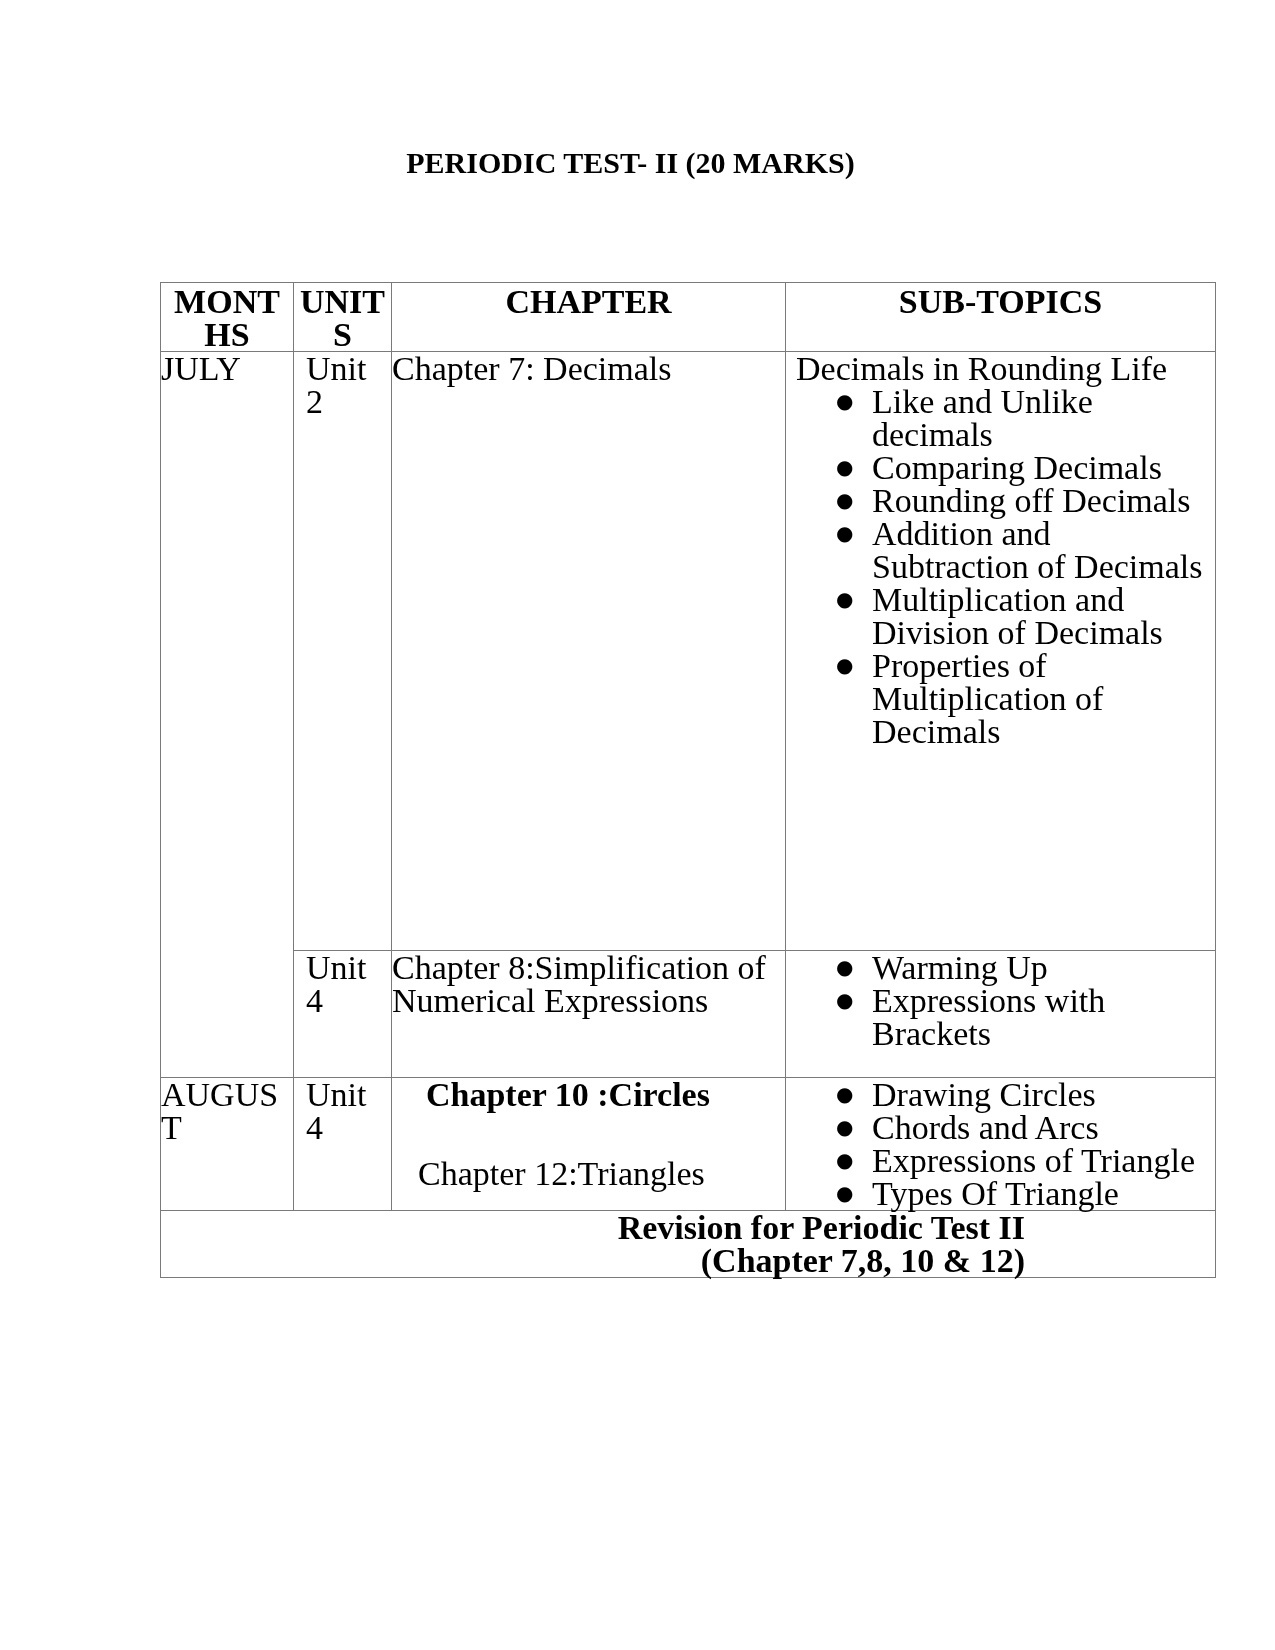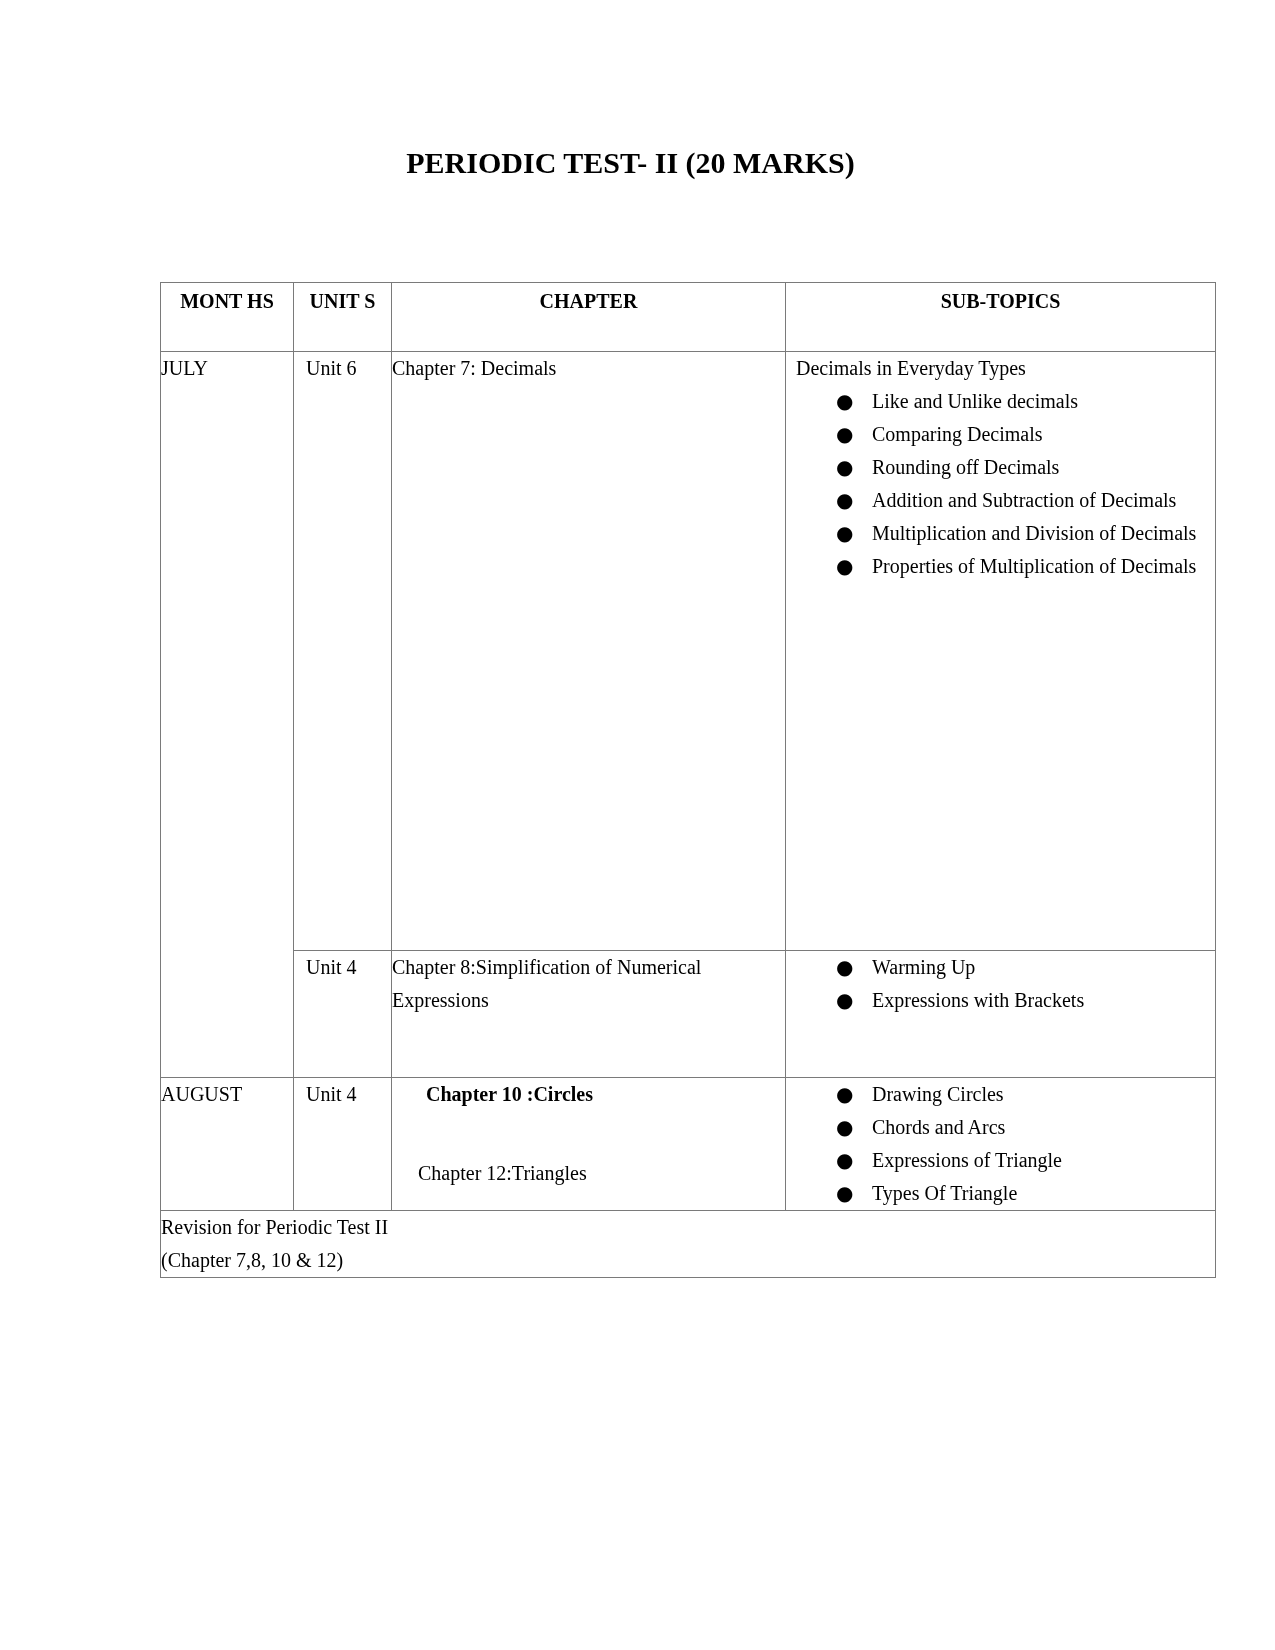--- a/index.html
+++ b/index.html
@@ -1,39 +1,39 @@
 <!DOCTYPE html>
 <html><head>
 <meta charset="utf-8">
 <style>
   html, body { margin: 0; padding: 0; background: #ffffff; }
   body { width: 1275px; height: 1650px; position: relative; font-family: "Liberation Serif", serif; color: #000; }
   .title { position: absolute; top: 146px; left: 0; width: 1275px; text-align: center; font-weight: bold; font-size: 30px; letter-spacing: 0; }
   .title span { position: relative; left: -7px; }
   table.syllabus { position: absolute; left: 160px; top: 282px; border-collapse: collapse; table-layout: fixed; width: 1056px; }
-  table.syllabus td, table.syllabus th { border: 1.5px solid #7a7a7a; vertical-align: top; padding: 0; font-size: 20px; line-height: 33px; }
+  table.syllabus td, table.syllabus th { border: 1.5px solid #7a7a7a; vertical-align: top; padding: 0; font-size: 34px; line-height: 33px; }
   th { font-weight: bold; text-align: center; height: 66px; padding-top: 2px !important; }
   .c-month { width: 133px; }
   .c-unit { width: 98px; }
   .c-chapter { width: 394px; }
   .c-sub { width: 430px; }
   td.center { text-align: left; }
   td.unit { padding-left: 12px !important; }
   .sub-intro { padding-left: 10px; }
   ul.bullets { list-style: none; margin: 0; padding: 0; }
   ul.bullets li { position: relative; padding-left: 86px; }
   ul.bullets li::before { content: "●"; position: absolute; left: 50px; top: 0; font-size: 20px; font-family: "DejaVu Sans", sans-serif; }
   tr.r-july td { height: 598px; }
   tr.r-unit3 td { height: 126px; }
   tr.r-aug td { height: 132px; }
   tr.r-rev td { height: 66px; }
   .unit3-sub { padding-top: 32px; }
   .ch10 { padding-left: 34px; font-weight: bold; }
   .ch12 { padding-left: 26px; margin-top: 46px; }
-  .revision { text-align: left; padding-right: 190px !important; }
+  .revision { text-align: right; padding-right: 190px !important; font-weight: bold; }
 </style>
 </head>
 <body>
 
 <div class="title"><span>PERIODIC TEST- II (20 MARKS)</span></div>
 
 <table class="syllabus">
   <colgroup>
     <col class="c-month">
       <col class="c-unit">
@@ -42,24 +42,24 @@
   </colgroup>
   <tbody>
       <tr>
     <th>MONT HS</th>
     <th>UNIT S</th>
     <th>CHAPTER</th>
     <th>SUB-TOPICS</th>
   </tr>
   <tr class="r-july">
     <td class="center" rowspan="2">JULY</td>
-    <td class="unit">Unit 6</td>
+    <td class="unit">Unit 2</td>
     <td class="center">Chapter 7: Decimals</td>
     <td>
-      <div class="sub-intro">Decimals in Everyday Types</div>
+      <div class="sub-intro">Decimals in Rounding Life</div>
       <ul class="bullets">
         <li>Like and Unlike decimals</li>
         <li>Comparing Decimals</li>
         <li>Rounding off Decimals</li>
         <li>Addition and Subtraction of Decimals</li>
         <li>Multiplication and Division of Decimals</li>
         <li>Properties of Multiplication of Decimals</li>
       </ul>
     </td>
   </tr>

